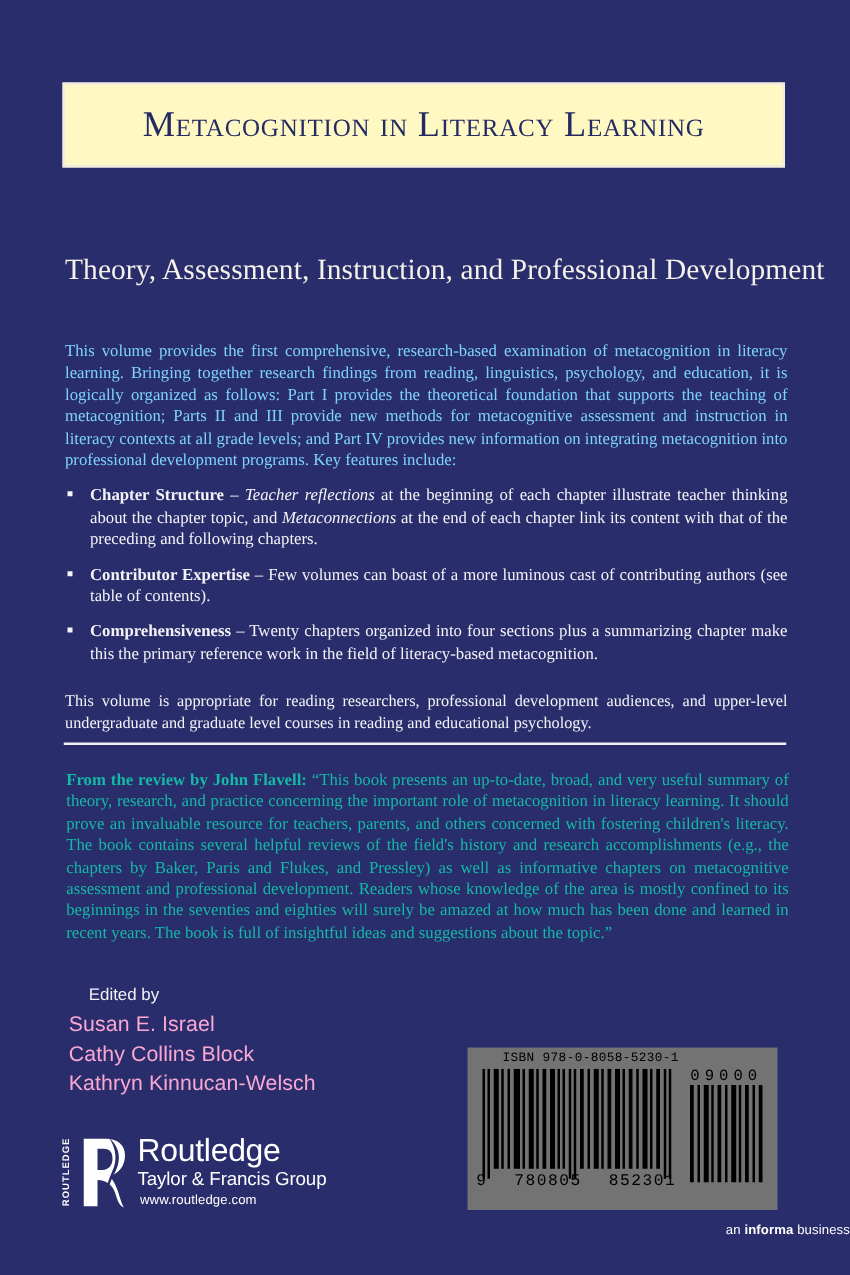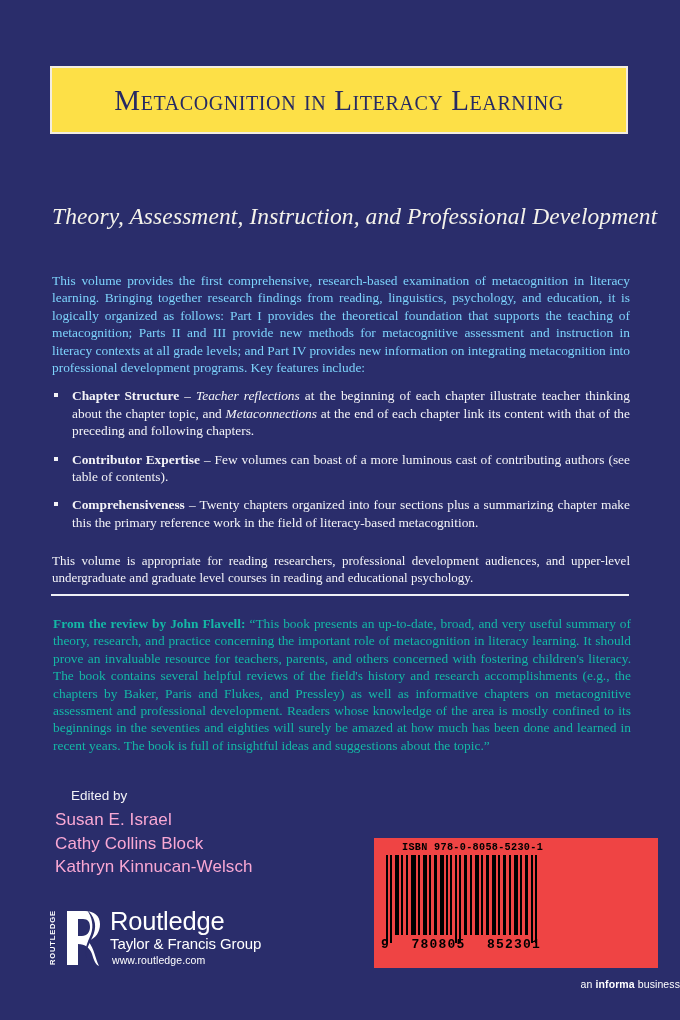--- a/index.html
+++ b/index.html
@@ -18,21 +18,21 @@
     box-sizing: border-box;
   }
 
   
   .title-band {
     position: absolute;
     left: 50px;
     top: 66px;
     width: 578px;
     height: 68px;
-    background: #fde047;
+    background: #fef9c3;
     border: 2px solid #f2ece0;
     box-sizing: border-box;
     display: flex;
     align-items: center;
     justify-content: center;
   }
   .title-text {
     font-family: "Liberation Serif", "DejaVu Serif", serif;
     font-size: 29px;
     font-variant: small-caps;
@@ -41,21 +41,20 @@
     white-space: nowrap;
     line-height: 1;
   }
 
   
   .subtitle {
     position: absolute;
     left: 52px;
     top: 203px;
     width: 590px;
-    font-style: italic;
     font-size: 23.5px;
     color: #f4f2ea;
     letter-spacing: 0.1px;
     white-space: nowrap;
     text-align: right;
   }
 
   
   .body-block {
     position: absolute;
@@ -216,26 +215,25 @@
     margin-top: 1px;
     margin-left: 2px;
     letter-spacing: 0.1px;
   }
 
   
   .barcode-box {
     position: absolute;
     left: 374px;
     top: 838px;
-    width: 284px;
+    width: 248px;
     height: 130px;
-    background: #ef4444;
+    background: #737373;
     box-sizing: border-box;
     padding: 4px 6px 2px 6px;
-    font-weight: bold;
   }
   .isbn-line {
     font-family: "Liberation Mono", "DejaVu Sans Mono", monospace;
     font-size: 10.2px;
     color: #000000;
     text-align: left;
     margin-left: 22px;
     letter-spacing: 0.3px;
     line-height: 12px;
   }
@@ -397,18 +395,36 @@
             <rect x="151" y="0" width="2" height="88"></rect>
               <rect x="155" y="0" width="2" height="88"></rect>
           </g>
         </svg>
         <div class="ean-digits">
           <span>9</span>
           <span>780805</span>
           <span>852301</span>
         </div>
       </div>
+      <div class="ean-add">
+        <div class="addon-digits">09000</div>
+        <svg viewBox="0 0 62 78" width="62" height="78" preserveAspectRatio="none" aria-hidden="true">
+          <g fill="#000000">
+            <rect x="2" y="0" width="3" height="78"></rect>
+              <rect x="8" y="0" width="2" height="78"></rect>
+            <rect x="13" y="0" width="4" height="78"></rect>
+              <rect x="19" y="0" width="2" height="78"></rect>
+            <rect x="24" y="0" width="3" height="78"></rect>
+              <rect x="30" y="0" width="2" height="78"></rect>
+            <rect x="35" y="0" width="4" height="78"></rect>
+              <rect x="41" y="0" width="2" height="78"></rect>
+            <rect x="46" y="0" width="3" height="78"></rect>
+              <rect x="52" y="0" width="2" height="78"></rect>
+            <rect x="57" y="0" width="3" height="78"></rect>
+          </g>
+        </svg>
+      </div>
     </div>
   </div>
 
   <div class="informa"><span>an </span><b>informa</b><span> business</span></div>
 
 </div>
 
 </body></html>

